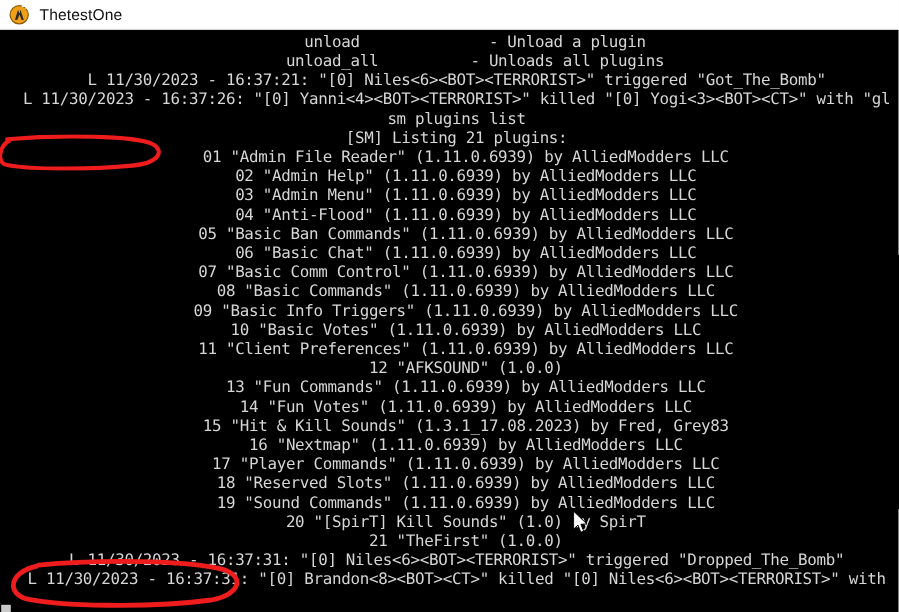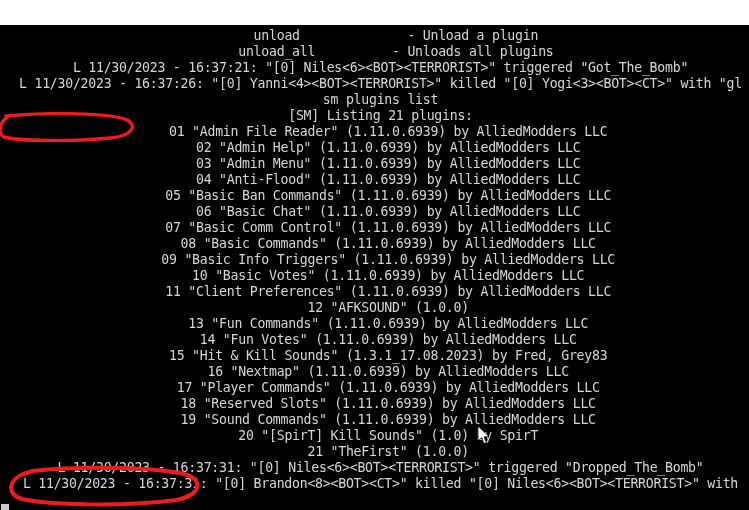--- a/index.html
+++ b/index.html
@@ -120,20 +120,30 @@
     white-space: nowrap;
     letter-spacing: 0.5px;
     pointer-events: none;
   }
 </style>
 </head>
 <body>
 
 <div id="app">
 
+  <div id="titlebar">
+    <div id="title-icon">
+      <svg width="18" height="18" viewBox="0 0 18 18" aria-hidden="true">
+        <circle cx="9" cy="9.3" r="7.6" fill="#f0a017" stroke="#8a5a05" stroke-width="1"></circle>
+        <path d="M5.4 13.6 L8.0 5.2 L9.3 8.4 L10.0 5.0 L12.8 13.6 L11.0 13.6 L9.3 9.1 L7.3 13.6 Z" fill="#2b2b2b"></path>
+        <path d="M11.2 2.2 L14.6 2.2 L14.6 4.2" fill="none" stroke="#ffffff" stroke-width="1.1"></path>
+      </svg>
+    </div>
+    <span id="title-text">ThetestOne</span>
+  </div>
 
   <div id="console">
     <div id="console-lines">
         <div class="cline">    unload              - Unload a plugin</div>
         <div class="cline">    unload_all          - Unloads all plugins</div>
         <div class="cline">L 11/30/2023 - 16:37:21: "[0] Niles&lt;6&gt;&lt;BOT&gt;&lt;TERRORIST&gt;" triggered "Got_The_Bomb"</div>
         <div class="cline">L 11/30/2023 - 16:37:26: "[0] Yanni&lt;4&gt;&lt;BOT&gt;&lt;TERRORIST&gt;" killed "[0] Yogi&lt;3&gt;&lt;BOT&gt;&lt;CT&gt;" with "gl</div>
         <div class="cline">sm plugins list</div>
         <div class="cline">[SM] Listing 21 plugins:</div>
         <div class="cline">  01 "Admin File Reader" (1.11.0.6939) by AlliedModders LLC</div>

